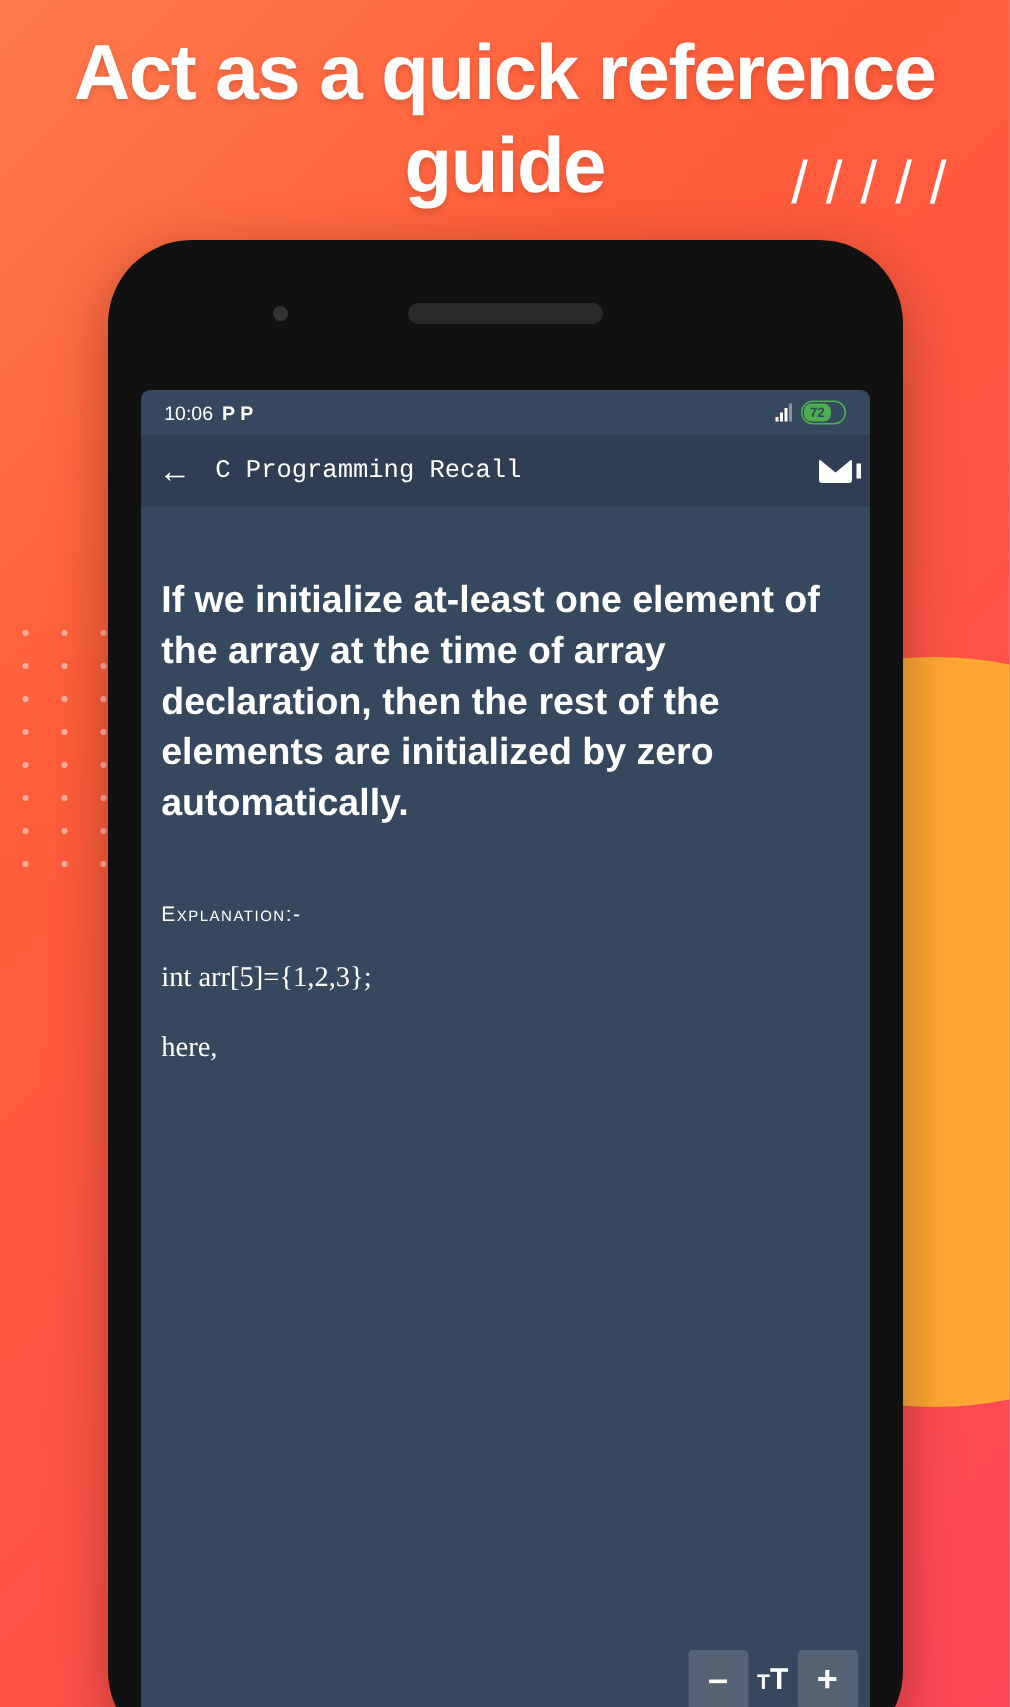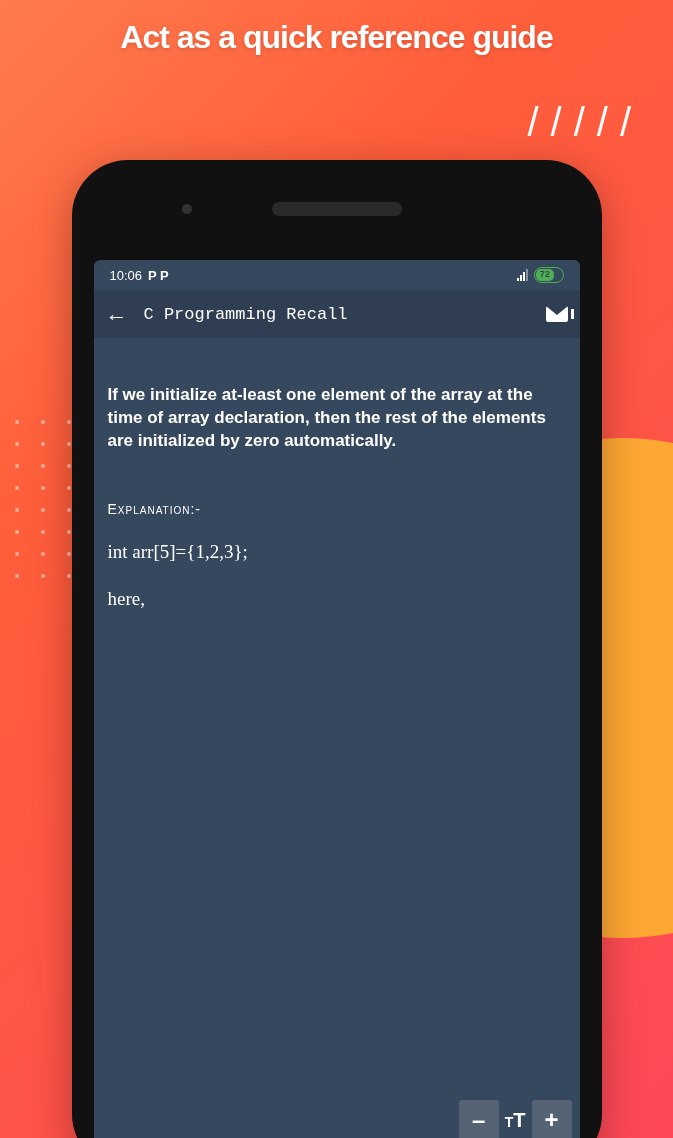--- a/index.html
+++ b/index.html
@@ -48,21 +48,21 @@
     }
     .dots span {
       width: 4px;
       height: 4px;
       background: rgba(255,255,255,0.5);
       border-radius: 50%;
     }
     
     .headline {
       color: white;
-      font-size: 32px;
+      font-size: 52px;
       font-weight: 800;
       text-align: center;
       padding: 18px 20px 0;
       line-height: 1.2;
       text-shadow: 0 2px 4px rgba(0,0,0,0.15);
       letter-spacing: -1px;
     }
     
     .phone {
       position: absolute;
@@ -112,21 +112,21 @@
     .status-bar {
       height: 30px;
       display: flex;
       align-items: center;
       justify-content: space-between;
       padding: 0 16px;
       color: white;
       font-size: 13px;
     }
     .status-left { display: flex; align-items: center; gap: 6px; }
-    .status-right { display: flex; align-items: center; gap: 6px; font-family: Liberation Mono, monospace; }
+    .status-right { display: flex; align-items: center; gap: 6px; }
     .battery {
       width: 30px;
       height: 16px;
       border: 1.5px solid #4caf50;
       border-radius: 8px;
       position: relative;
       display: flex;
       align-items: center;
       padding: 1px;
     }
@@ -203,21 +203,21 @@
     }
     
     .content {
       flex: 1;
       padding: 46px 14px 14px;
       color: white;
       overflow: hidden;
     }
     
     .concept-text {
-      font-size: 17px;
+      font-size: 25px;
       font-weight: 700;
       line-height: 1.35;
       margin-bottom: 48px;
     }
     
     .exp-label {
       font-size: 14px;
       font-variant: small-caps;
       letter-spacing: 1px;
       margin-bottom: 22px;

